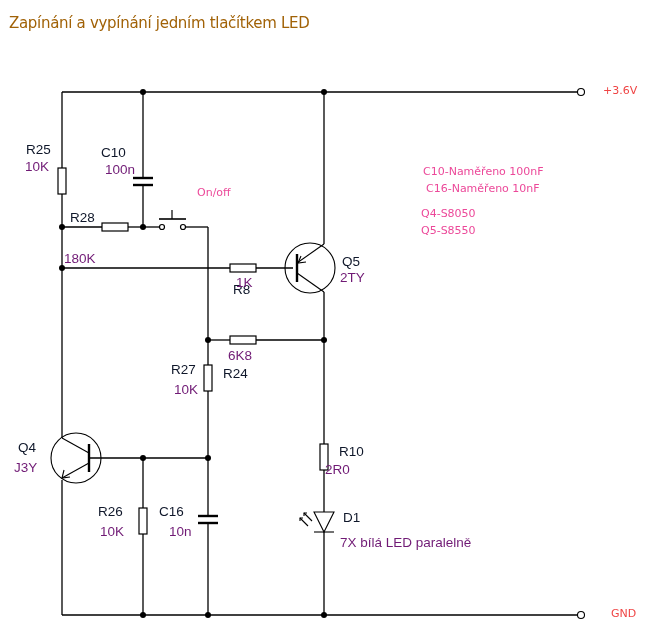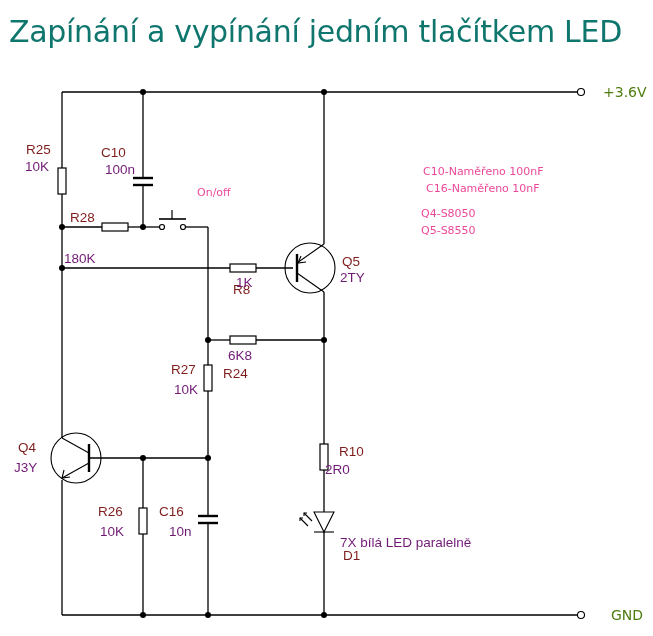--- a/index.html
+++ b/index.html
@@ -1,23 +1,23 @@
 <!DOCTYPE html>
 <html><head>
 <meta charset="utf-8">
 <style>
   html,body{margin:0;padding:0;background:#ffffff;}
   body{width:653px;height:636px;position:relative;overflow:hidden;font-family:"Liberation Sans",sans-serif;}
-  .title{position:absolute;left:9px;top:14px;font-family:"DejaVu Sans",sans-serif;font-size:30px;color:#0f766e;letter-spacing:-0.3px;}
+  .title{position:absolute;left:9px;top:14px;font-family:"DejaVu Sans",sans-serif;font-size:15px;color:#a16207;letter-spacing:-0.3px;}
   svg{position:absolute;left:0;top:0;}
   .lbl{position:absolute;font-size:13.5px;line-height:16px;white-space:nowrap;}
-  .ref{color:#7f1d1d;}
+  .ref{color:#0f172a;}
   .val{color:#701a75;}
   .note{position:absolute;font-family:"DejaVu Sans",sans-serif;font-size:11px;color:#ec4899;white-space:nowrap;}
-  .port{position:absolute;font-family:"DejaVu Sans",sans-serif;font-size:14px;color:#4d7c0f;}
+  .port{position:absolute;font-family:"DejaVu Sans",sans-serif;font-size:11px;color:#ef4444;}
 </style>
 </head>
 <body>
 
 <div class="title">Zapínání a vypínání jedním tlačítkem LED</div>
 
 <svg width="653" height="636" viewBox="0 0 653 636">
   <g stroke="#000" stroke-width="1.3" fill="none">
 
     <line x1="62" y1="92" x2="578" y2="92"></line>
@@ -160,14 +160,14 @@
 
 <div class="lbl ref" style="left:98px;top:504px;">R26</div>
 <div class="lbl val" style="left:100px;top:524px;">10K</div>
 
 <div class="lbl ref" style="left:159px;top:504px;">C16</div>
 <div class="lbl val" style="left:163px;top:524px;margin-left:6px;">10n</div>
 
 <div class="lbl ref" style="left:339px;top:444px;">R10</div>
 <div class="lbl val" style="left:325px;top:462px;">2R0</div>
 
-<div class="lbl ref" style="left:343px;top:510px;margin-top:38px;">D1</div>
+<div class="lbl ref" style="left:343px;top:510px;">D1</div>
 <div class="lbl val" style="left:340px;top:535px;">7X bílá LED paralelně</div>
 
 </body></html>

